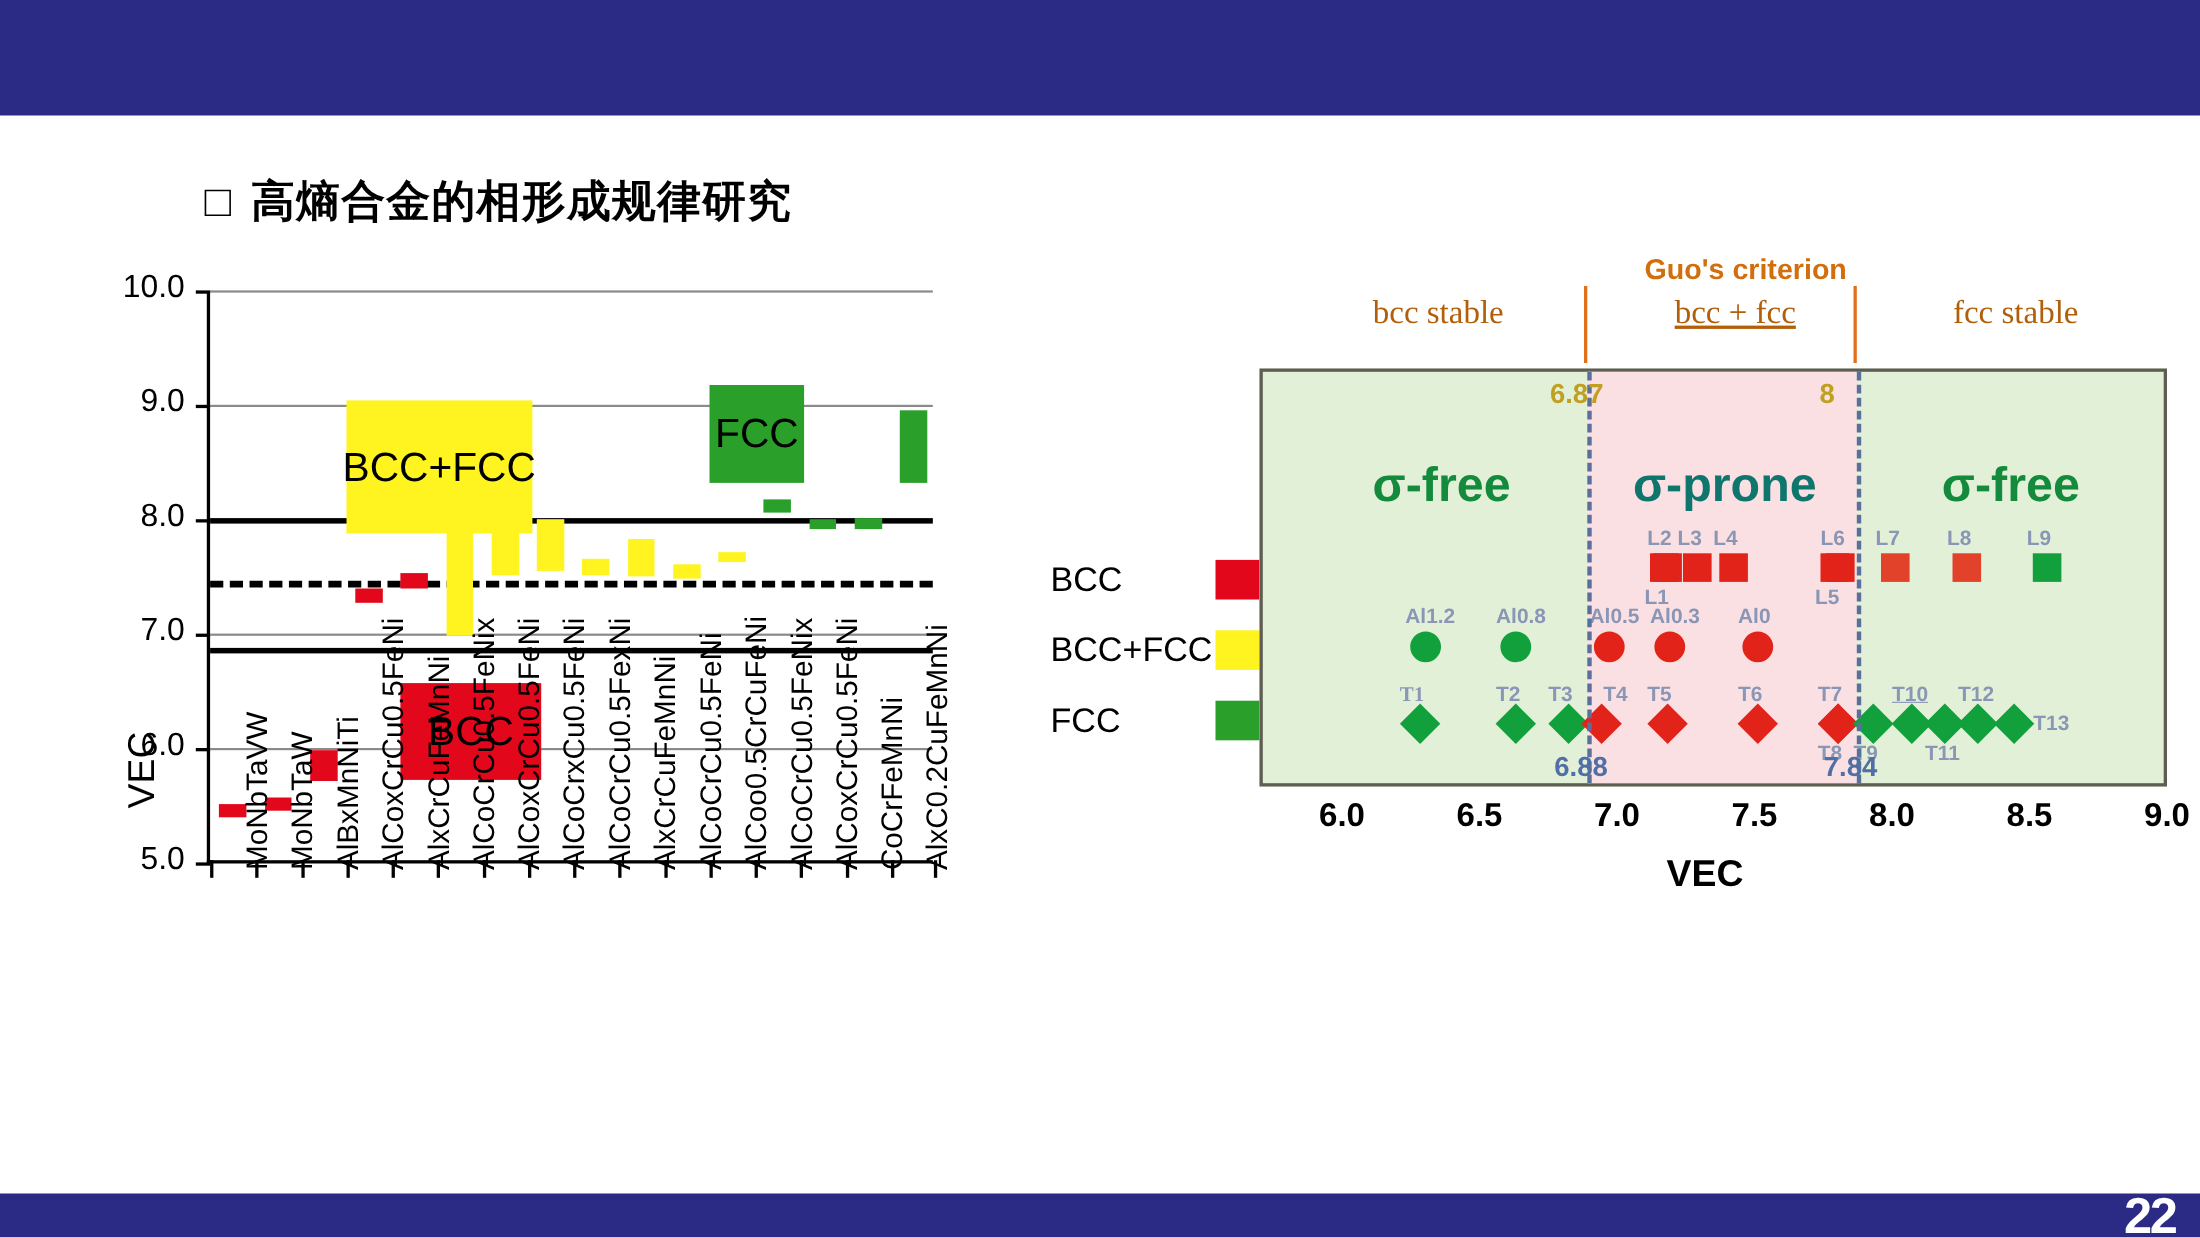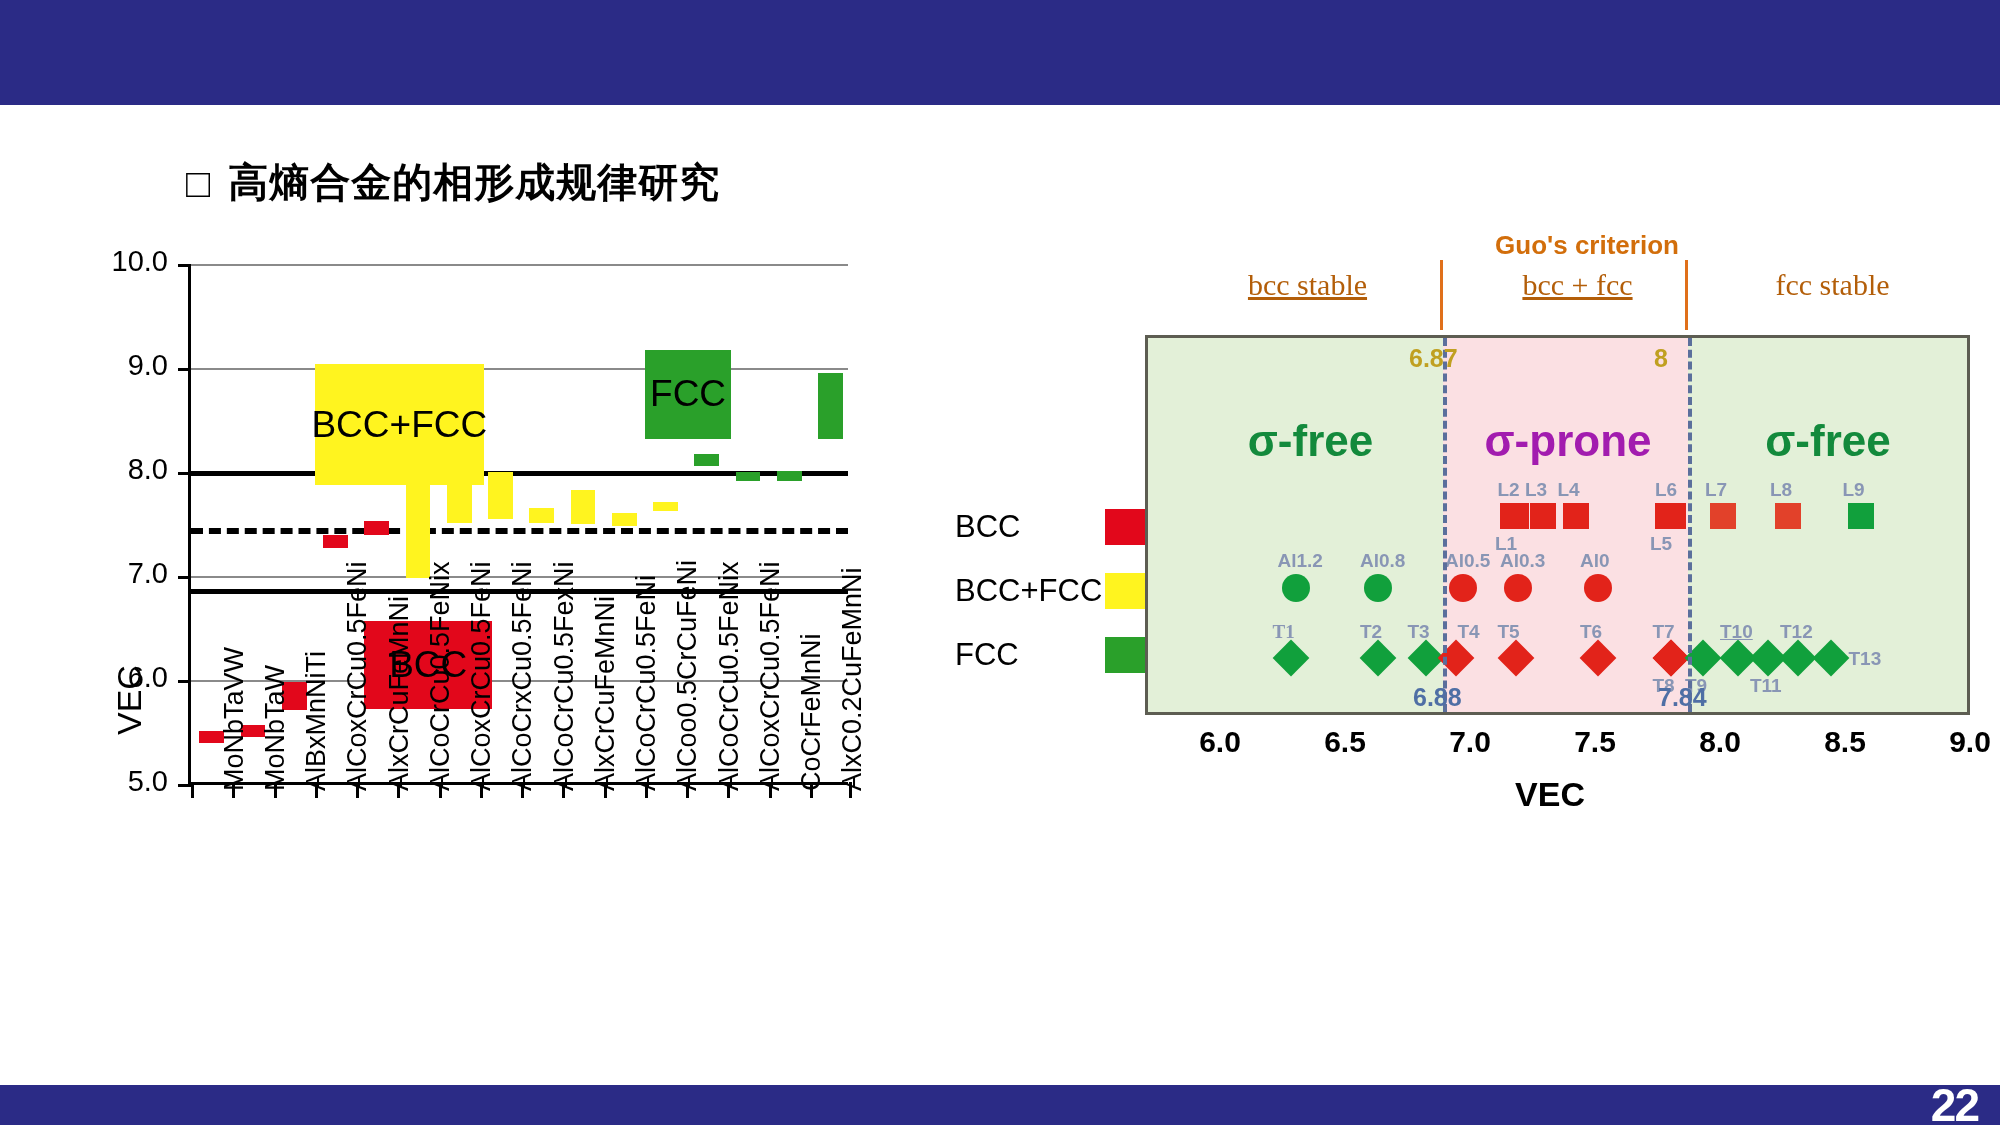--- a/index.html
+++ b/index.html
@@ -186,21 +186,21 @@
     </div>
     <div class="legrow">
       <div class="ltext">FCC</div>
       <div class="swatch" style="background: rgb(42, 160, 42);"></div>
     </div>
   </div>
 
 <div id="right-fig">
   <div id="guo-title">Guo's criterion</div>
   <div id="zone-host">
-      <div class="zone-title" style="left: 82.5px; width: 220px; text-decoration: underline;">bcc stable</div>
+      <div class="zone-title" style="left: 82.5px; width: 220px;">bcc stable</div>
       <div class="zone-title" style="left: 352.5px; width: 220px; text-decoration: underline;">bcc + fcc</div>
       <div class="zone-title" style="left: 607.5px; width: 220px;">fcc stable</div>
     </div>
   <div id="panel" style="background: rgb(227, 240, 216);">
     <div id="prone-band" style="left: 295px; width: 245px; background: rgb(251, 224, 227);"></div>
     <div id="marks-host">
         <div class="sq" style="background: rgb(226, 35, 26); left: 352px; top: 165px;"></div>
         <div class="ptlab" style="top: 195px; left: 347px;">L1</div>
         <div class="sq" style="background: rgb(226, 35, 26); left: 354.5px; top: 165px;"></div>
         <div class="ptlab" style="top: 141px; left: 349.5px;">L2</div>
@@ -255,21 +255,21 @@
         <div class="dia" style="background: rgb(17, 160, 60); left: 669.5px; top: 307px;"></div>
         <div class="ptlab" style="top: 310px; left: 700.5px;">T13</div>
       </div>
   <div class="vdash" style="left: 295px;"></div>
       <div class="bnum" style="left: 261px; top: 6px;">6.87</div>
       <div class="bnum-b" style="left: 265px; top: 345px;">6.88</div>
       <div class="vdash" style="left: 540px;"></div>
       <div class="bnum" style="left: 506px; top: 6px;">8</div>
       <div class="bnum-b" style="left: 510px; top: 345px;">7.84</div>
       <div class="sigma" style="color: rgb(19, 138, 60); left: 74.5px; top: 78px; width: 176px; text-align: center;">σ-free</div>
-      <div class="sigma" style="color: #a21caf; left: 332px; top: 78px; width: 176px; text-align: center;">σ-prone</div>
+      <div class="sigma" style="color: #0f766e; left: 332px; top: 78px; width: 176px; text-align: center;">σ-prone</div>
       <div class="sigma" style="color: rgb(19, 138, 60); left: 592px; top: 78px; width: 176px; text-align: center;">σ-free</div>
     </div>
   <div id="xaxis-r-host">
       <div class="xtick-r" style="left: 105px; top: 495px;">6.0</div>
       <div class="xtick-r" style="left: 230px; top: 495px;">6.5</div>
       <div class="xtick-r" style="left: 355px; top: 495px;">7.0</div>
       <div class="xtick-r" style="left: 480px; top: 495px;">7.5</div>
       <div class="xtick-r" style="left: 605px; top: 495px;">8.0</div>
       <div class="xtick-r" style="left: 730px; top: 495px;">8.5</div>
       <div class="xtick-r" style="left: 855px; top: 495px;">9.0</div>

